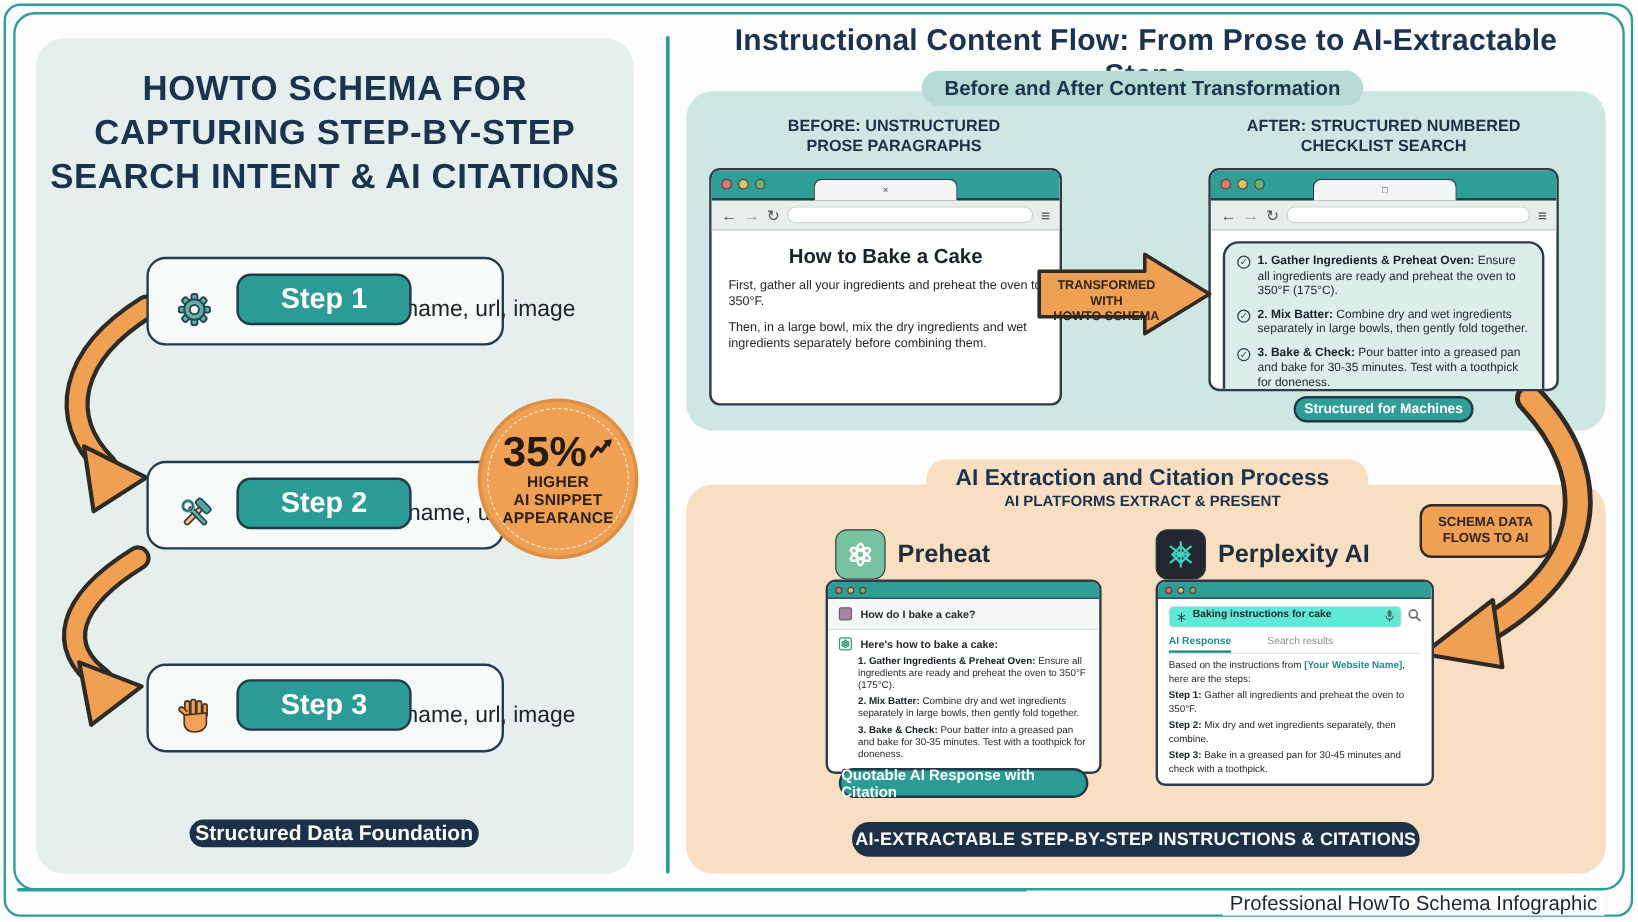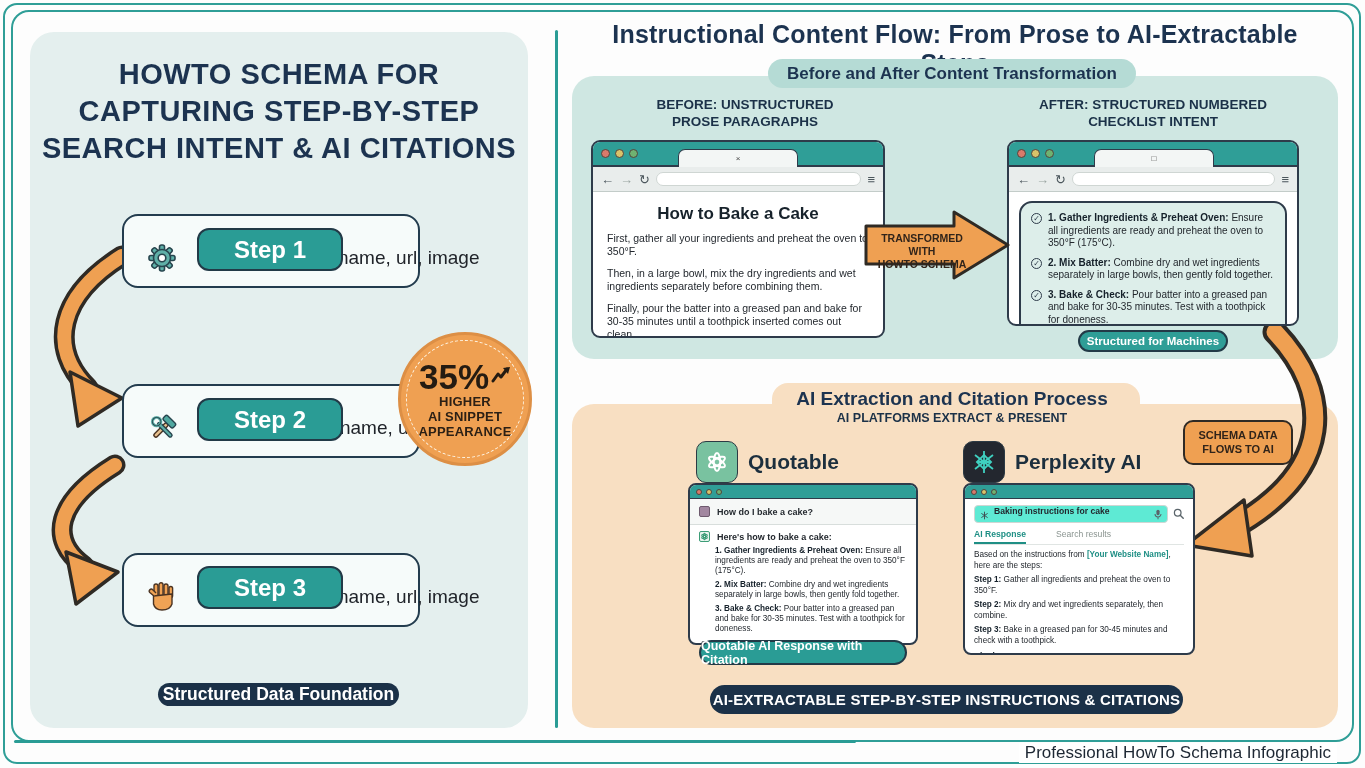--- a/index.html
+++ b/index.html
@@ -238,21 +238,21 @@
   <div class="abs mint-pill">
     <span>Before and After Content Transformation</span>
   </div>
 
   <div class="abs col-header" style="left:595px;">
     <div>BEFORE: UNSTRUCTURED</div>
     <div>PROSE PARAGRAPHS</div>
   </div>
   <div class="abs col-header" style="left:1003px;">
     <div>AFTER: STRUCTURED NUMBERED</div>
-    <div>CHECKLIST INTENT</div>
+    <div>CHECKLIST SEARCH</div>
   </div>
 
   <div class="abs browser before-browser">
     <div class="b-header">
       <div class="dots">
         <span class="dot r"></span>
         <span class="dot y"></span>
         <span class="dot g"></span>
       </div>
       <div class="b-tab"><span>×</span></div>
@@ -261,21 +261,20 @@
       <span class="nav-ic">←</span>
       <span class="nav-ic" style="color:#9aa5a2;">→</span>
       <span class="nav-ic">↻</span>
       <span class="url-pill"></span>
       <span class="nav-ic">≡</span>
     </div>
     <div class="bb-body">
       <div class="bb-h">How to Bake a Cake</div>
       <div class="bb-p">First, gather all your ingredients and preheat the oven to 350°F.</div>
       <div class="bb-p">Then, in a large bowl, mix the dry ingredients and wet ingredients separately before combining them.</div>
-      <div class="bb-p">Finally, pour the batter into a greased pan and bake for 30-35 minutes until a toothpick inserted comes out clean.</div>
     </div>
   </div>
 
   <div class="abs t-arrow-wrap">
     <svg width="150" height="70" viewBox="0 0 150 70">
       <polygon points="4,16 92,16 92,2 146,35 92,68 92,54 4,54" fill="#efa052" stroke="#2f2a24" stroke-width="3" stroke-linejoin="round"></polygon>
     </svg>
     <div class="t-arrow-label">
       <div>TRANSFORMED WITH</div>
       <div>HOWTO SCHEMA</div>
@@ -331,21 +330,21 @@
   <div class="abs app-row" style="left:696px; top:441px;">
     <span class="app-icon" style="background:#79c2a0;">
       <svg width="26" height="26" viewBox="0 0 26 26">
         <g fill="none" stroke="#ffffff" stroke-width="2">
           <ellipse cx="13" cy="13" rx="3.2" ry="9"></ellipse>
           <ellipse cx="13" cy="13" rx="3.2" ry="9" transform="rotate(60 13 13)"></ellipse>
           <ellipse cx="13" cy="13" rx="3.2" ry="9" transform="rotate(120 13 13)"></ellipse>
         </g>
       </svg>
     </span>
-    <span class="app-label">Quotable</span>
+    <span class="app-label">Preheat</span>
   </div>
 
   <div class="abs browser chat-win">
     <div class="mini-header">
       <div class="mini-dots">
         <span class="mini-dot dot r"></span>
         <span class="mini-dot dot y"></span>
         <span class="mini-dot dot g"></span>
       </div>
     </div>

